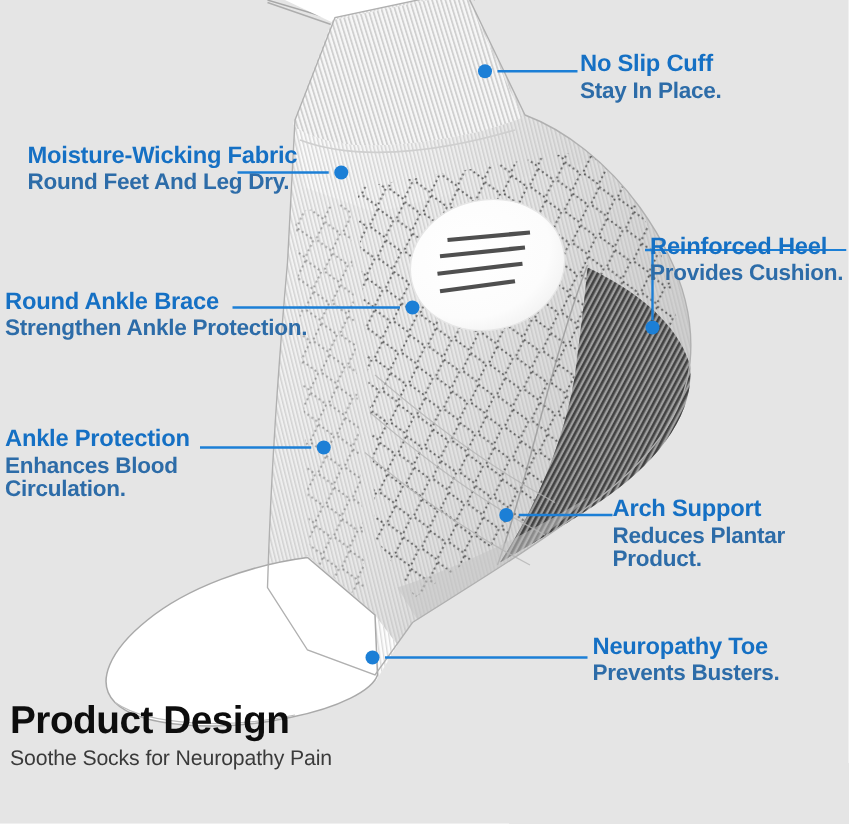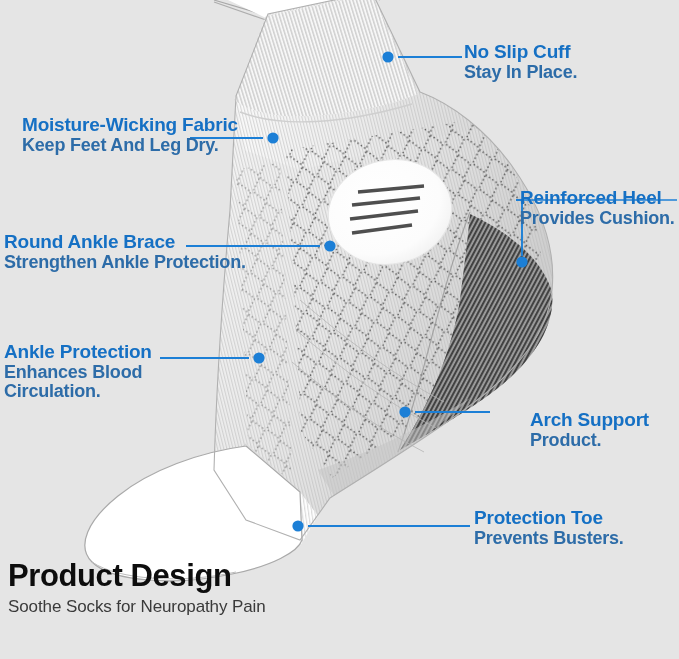--- a/index.html
+++ b/index.html
@@ -251,46 +251,47 @@
     </g>
   </svg>
 
   <div class="callout" style="left:464px; top:42px;">
     <span class="c-title" style="color:#1570c4;">No Slip Cuff</span>
     <span class="c-sub" style="color:#2d6ca8;">Stay In Place.</span>
   </div>
 
   <div class="callout" style="left:22px; top:115px;">
     <span class="c-title" style="color:#1570c4;">Moisture-Wicking Fabric</span>
-    <span class="c-sub" style="color:#2d6ca8;">Keep Feet And Leg Dry.</span>
+    <span class="c-sub" style="color:#2d6ca8;">Round Feet And Leg Dry.</span>
   </div>
 
   <div class="callout" style="left:520px; top:168px;">
     <span class="c-title" style="color:#1570c4;margin-top:20px;">Reinforced Heel</span>
     <span class="c-sub" style="color:#2d6ca8;">Provides Cushion.</span>
   </div>
 
   <div class="callout" style="left:4px; top:342px;">
     <span class="c-title" style="color:#1570c4;">Ankle Protection</span>
     <span class="c-sub" style="color:#2d6ca8;">Enhances Blood</span>
     <span class="c-sub" style="color:#2d6ca8;">Circulation.</span>
   </div>
 
   <div class="callout" style="left:4px; top:232px;">
     <span class="c-title" style="color:#1570c4;">Round Ankle Brace</span>
     <span class="c-sub" style="color:#2d6ca8;">Strengthen Ankle Protection.</span>
   </div>
 
-  <div class="callout" style="left:490px; top:410px;margin-left:40px;">
+  <div class="callout" style="left:490px; top:398px;">
     <span class="c-title" style="color:#1570c4;">Arch Support</span>
+    <span class="c-sub" style="color:#2d6ca8;">Reduces Plantar</span>
     <span class="c-sub" style="color:#2d6ca8;">Product.</span>
   </div>
 
   <div class="callout" style="left:474px; top:508px;">
-    <span class="c-title" style="color:#1570c4;">Protection Toe</span>
+    <span class="c-title" style="color:#1570c4;">Neuropathy Toe</span>
     <span class="c-sub" style="color:#2d6ca8;">Prevents Busters.</span>
   </div>
 
   <div id="footer-block">
     <div id="footer-title">Product Design</div>
     <div id="footer-sub">Soothe Socks for Neuropathy Pain</div>
   </div>
 
 </div>
 

